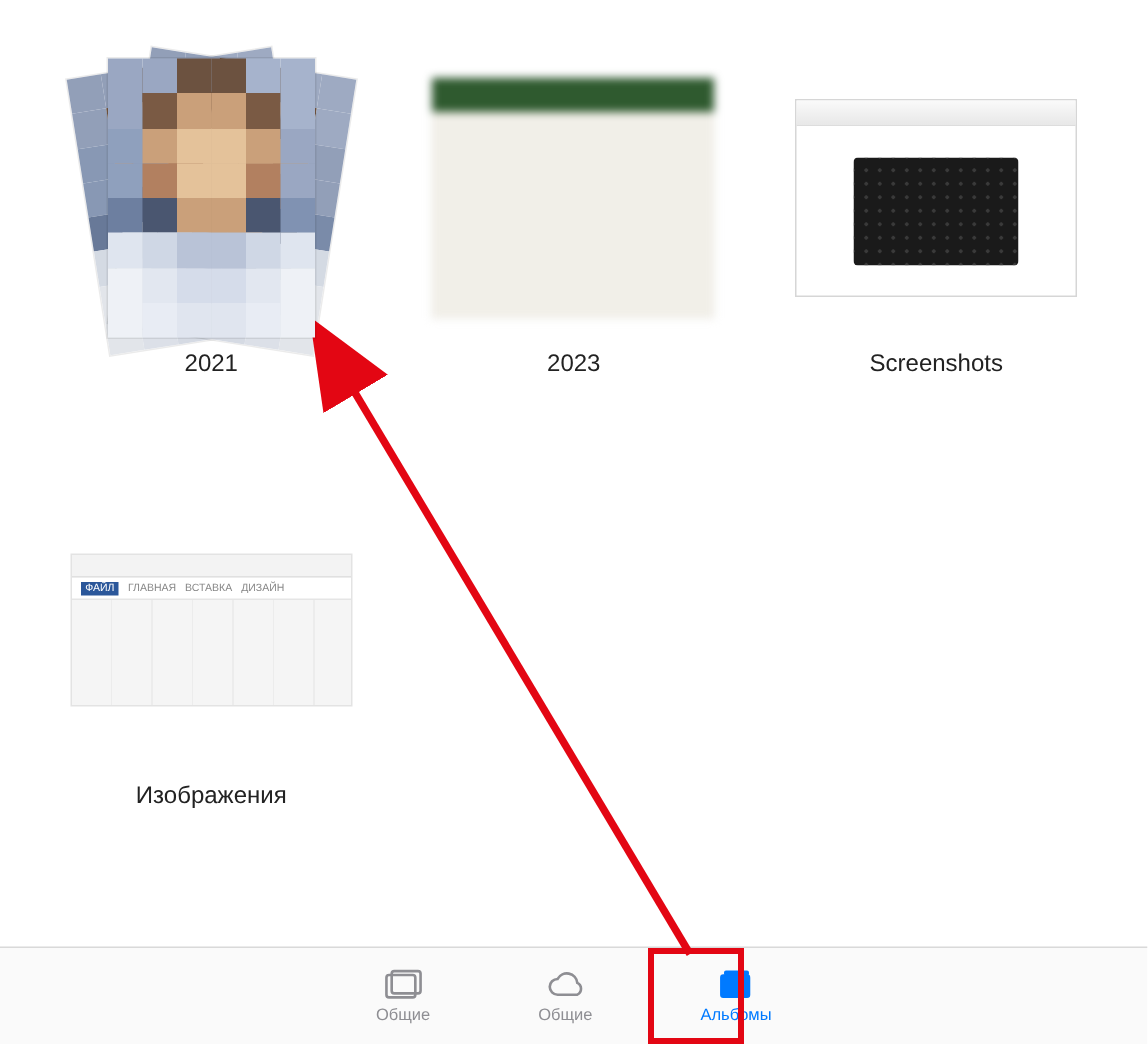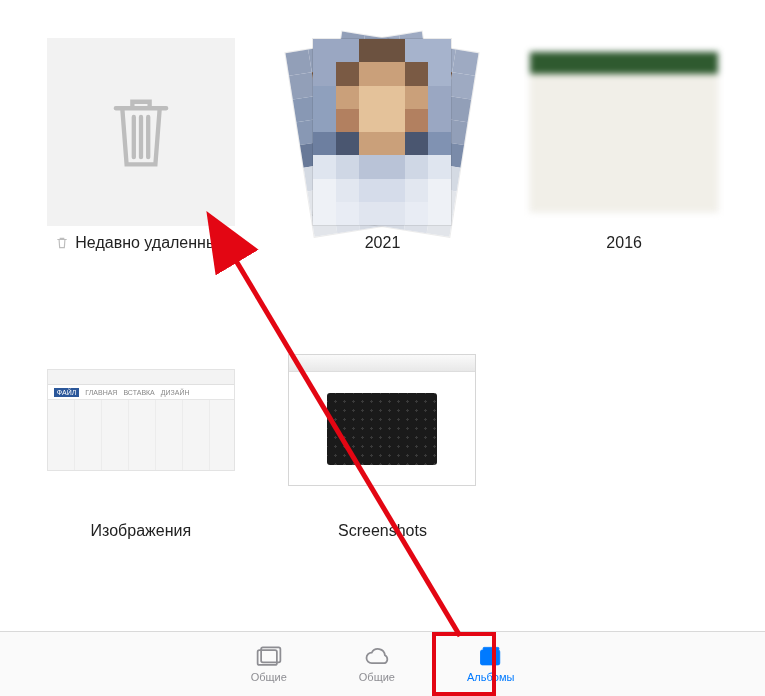--- a/index.html
+++ b/index.html
@@ -54,33 +54,20 @@
   .highlight-box{position:absolute;border:4px solid #e30613}
   .arrow-svg{position:absolute}
 </style>
 </head>
 <body>
 
 <div class="page">
 
   <div class="grid">
 
-    <div class="cell">
-      <div class="thumb trash-tile">
-        <svg viewBox="0 0 100 110">
-          <path d="M15 22 h70 M38 22 v-9 h24 v9 M24 22 l6 78 h40 l6-78 M40 34 v56 M50 34 v56 M60 34 v56" stroke-linecap="round"></path>
-        </svg>
-      </div>
-      <div class="label-row">
-        <svg class="mini-trash" viewBox="0 0 24 24">
-          <path d="M4 6h16M9 6V4h6v2M7 6l1 14h8l1-14" fill="none" stroke="#888" stroke-width="2"></path>
-        </svg>
-        <span>Недавно удаленные</span>
-      </div>
-    </div>
 
     <div class="cell">
       <div class="thumb">
         <div class="stack">
           <div class="layer l1">
               <div class="px-portrait" id="pp1">
                 <div style="background: rgb(154, 167, 194);"></div>
                 <div style="background: rgb(154, 167, 194);"></div>
                 <div style="background: rgb(108, 82, 64);"></div>
                 <div style="background: rgb(108, 82, 64);"></div>
@@ -239,54 +226,54 @@
       <div class="label-row">
         <span>2021</span>
       </div>
     </div>
 
     <div class="cell">
       <div class="thumb">
         <div class="blur-land"></div>
       </div>
       <div class="label-row">
-        <span>2016</span>
-      </div>
-    </div>
-
+        <span>2023</span>
+      </div>
+    </div>
+
+
+    <div class="cell">
+      <div class="thumb">
+        <div class="ss">
+            <div class="sstop"></div>
+            <div class="ssbody">
+              <div class="kb"></div>
+            </div>
+          </div>
+      </div>
+      <div class="label-row">
+        <span>Screenshots</span>
+      </div>
+    </div>
 
     <div class="cell">
       <div class="thumb">
         <div class="wd">
           <div class="wtop"></div>
           <div class="wtabs">
               <span class="wtag">ФАЙЛ</span>
               <span>ГЛАВНАЯ</span>
               <span>ВСТАВКА</span>
               <span>ДИЗАЙН</span>
             </div>
           <div class="wrib"></div>
         </div>
       </div>
       <div class="label-row">
         <span>Изображения</span>
-      </div>
-    </div>
-
-    <div class="cell">
-      <div class="thumb">
-        <div class="ss">
-            <div class="sstop"></div>
-            <div class="ssbody">
-              <div class="kb"></div>
-            </div>
-          </div>
-      </div>
-      <div class="label-row">
-        <span>Screenshots</span>
       </div>
     </div>
 
   </div>
 
   <div class="tabbar">
     <div class="tab">
       <svg viewBox="0 0 32 26">
         <rect x="3" y="5" width="22" height="17" rx="2" fill="none" stroke="#8e8e93" stroke-width="2"></rect>
         <rect x="7" y="2" width="22" height="17" rx="2" fill="none" stroke="#8e8e93" stroke-width="2"></rect>

